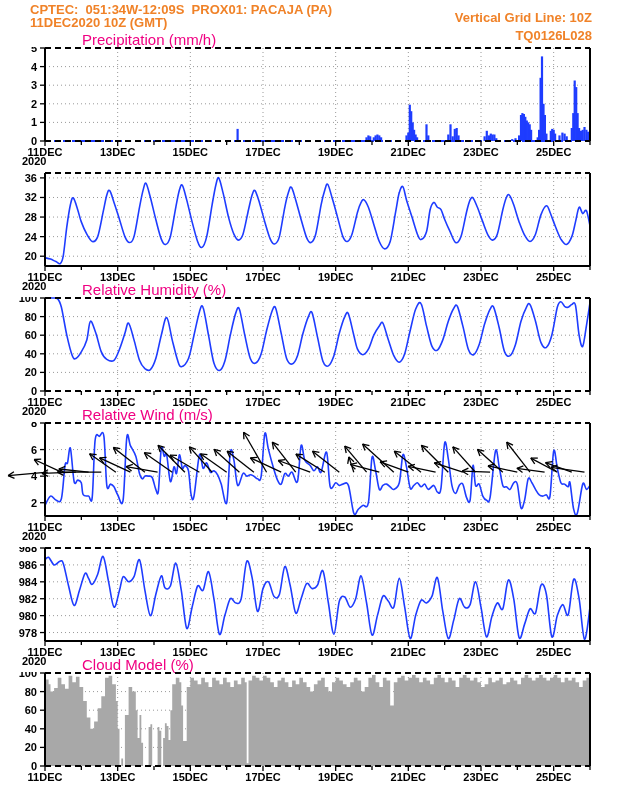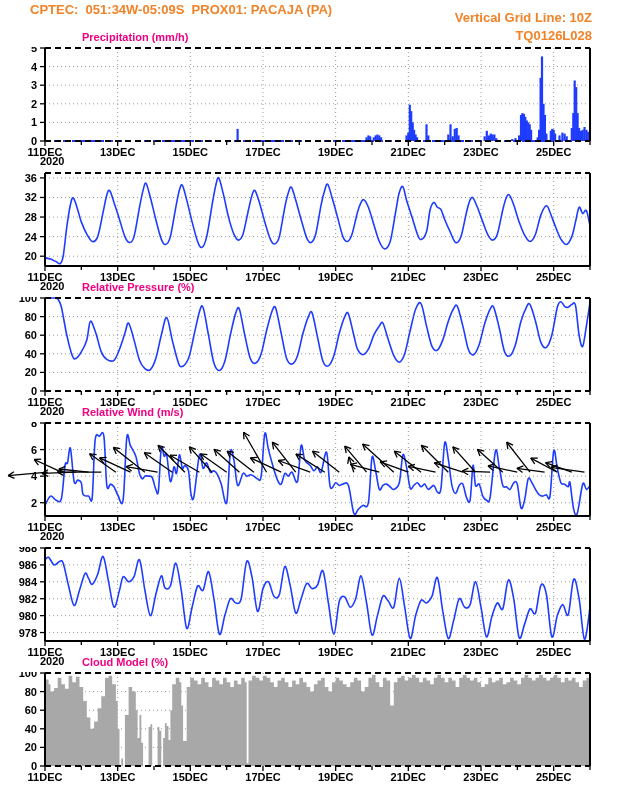--- a/index.html
+++ b/index.html
@@ -1,40 +1,41 @@
 <!DOCTYPE html>
 <html><head>
 <meta charset="utf-8">
 <style>
   html,body{margin:0;padding:0;background:#fff;}
   .page{position:relative;width:618px;height:800px;background:#fff;overflow:hidden;
         font-family:"Liberation Sans",sans-serif;}
   .hdr{position:absolute;font-weight:bold;font-size:13px;white-space:pre;}
   .orange{color:#f08228;}
   .magenta{color:#f00082;}
-  .ptitle{position:absolute;font-weight:bold;font-size:11px;white-space:pre;padding-left:20px;}
-  .yearclip{position:absolute;left:40px;height:14px;overflow:hidden;font-weight:bold;
+  .ptitle{position:absolute;font-weight:normal;font-size:15px;white-space:pre;padding-left:20px;}
+  .yearclip{position:absolute;left:22px;height:14px;overflow:hidden;font-weight:bold;
             font-size:11px;line-height:11px;color:#000;}
   svg.panel{position:absolute;left:0;}
   .grid{stroke:#999;stroke-width:1;stroke-dasharray:1 3;}
   .frame{stroke:#000;stroke-width:2;}
   .dash{stroke-dasharray:6 4;}
   .tick{stroke:#000;stroke-width:1.3;}
   .xlab,.ylab{font-family:"Liberation Sans",sans-serif;font-weight:bold;font-size:11px;fill:#000;}
   .xlab{text-anchor:middle;}
   .ylab{text-anchor:end;}
   .series{fill:none;stroke-width:1.6;}
   .arrow{stroke:#000;stroke-width:1.3;fill:none;}
 </style>
 </head>
 <body>
 
 <div class="page">
 
-  <div class="hdr orange" style="top:2px;left:30px">CPTEC:  051:34W-05:09S  PROX01: PACAJA (PA)</div>
+  <div class="hdr orange" style="top:2px;left:30px">CPTEC:  051:34W-12:09S  PROX01: PACAJA (PA)</div>
+  <div class="hdr orange" style="top:15px;left:30px">11DEC2020 10Z (GMT)</div>
   <div class="hdr orange" style="top:10px;right:26px">Vertical Grid Line: 10Z</div>
   <div class="hdr orange" style="top:28px;right:26px">TQ0126L028</div>
 
   <div class="ptitle magenta" style="top:31px;left:62px">Precipitation (mm/h)</div>
   <svg class="panel" style="top:47px" width="618" height="112" viewBox="0 0 618 112">
       <line x1="117.66666666666667" y1="1" x2="117.66666666666667" y2="94" class="grid"></line>
       <line x1="190.33333333333334" y1="1" x2="190.33333333333334" y2="94" class="grid"></line>
       <line x1="263" y1="1" x2="263" y2="94" class="grid"></line>
       <line x1="335.6666666666667" y1="1" x2="335.6666666666667" y2="94" class="grid"></line>
       <line x1="408.3333333333333" y1="1" x2="408.3333333333333" y2="94" class="grid"></line>
@@ -205,21 +206,21 @@
       <text x="37" y="68.63157894736842" class="ylab">24</text>
       <line x1="40" y1="45.05263157894736" x2="45" y2="45.05263157894736" class="tick"></line>
       <text x="37" y="49.05263157894736" class="ylab">28</text>
       <line x1="40" y1="25.473684210526315" x2="45" y2="25.473684210526315" class="tick"></line>
       <text x="37" y="29.473684210526315" class="ylab">32</text>
       <line x1="40" y1="5.894736842105263" x2="45" y2="5.894736842105263" class="tick"></line>
       <text x="37" y="9.894736842105264" class="ylab">36</text>
     </svg>
 
   <div class="yearclip" style="top:281px">2020</div>
-  <div class="ptitle magenta" style="top:281px;left:62px">Relative Pressure (%)</div>
+  <div class="ptitle magenta" style="top:281px;left:62px">Relative Humidity (%)</div>
   <svg class="panel" style="top:297px" width="618" height="112" viewBox="0 0 618 112">
       <line x1="117.66666666666667" y1="1" x2="117.66666666666667" y2="94" class="grid"></line>
       <line x1="190.33333333333334" y1="1" x2="190.33333333333334" y2="94" class="grid"></line>
       <line x1="263" y1="1" x2="263" y2="94" class="grid"></line>
       <line x1="335.6666666666667" y1="1" x2="335.6666666666667" y2="94" class="grid"></line>
       <line x1="408.3333333333333" y1="1" x2="408.3333333333333" y2="94" class="grid"></line>
       <line x1="481" y1="1" x2="481" y2="94" class="grid"></line>
       <line x1="553.6666666666667" y1="1" x2="553.6666666666667" y2="94" class="grid"></line>
       <line x1="45" y1="75.4" x2="590" y2="75.4" class="grid"></line>
       <line x1="45" y1="56.8" x2="590" y2="56.8" class="grid"></line>

